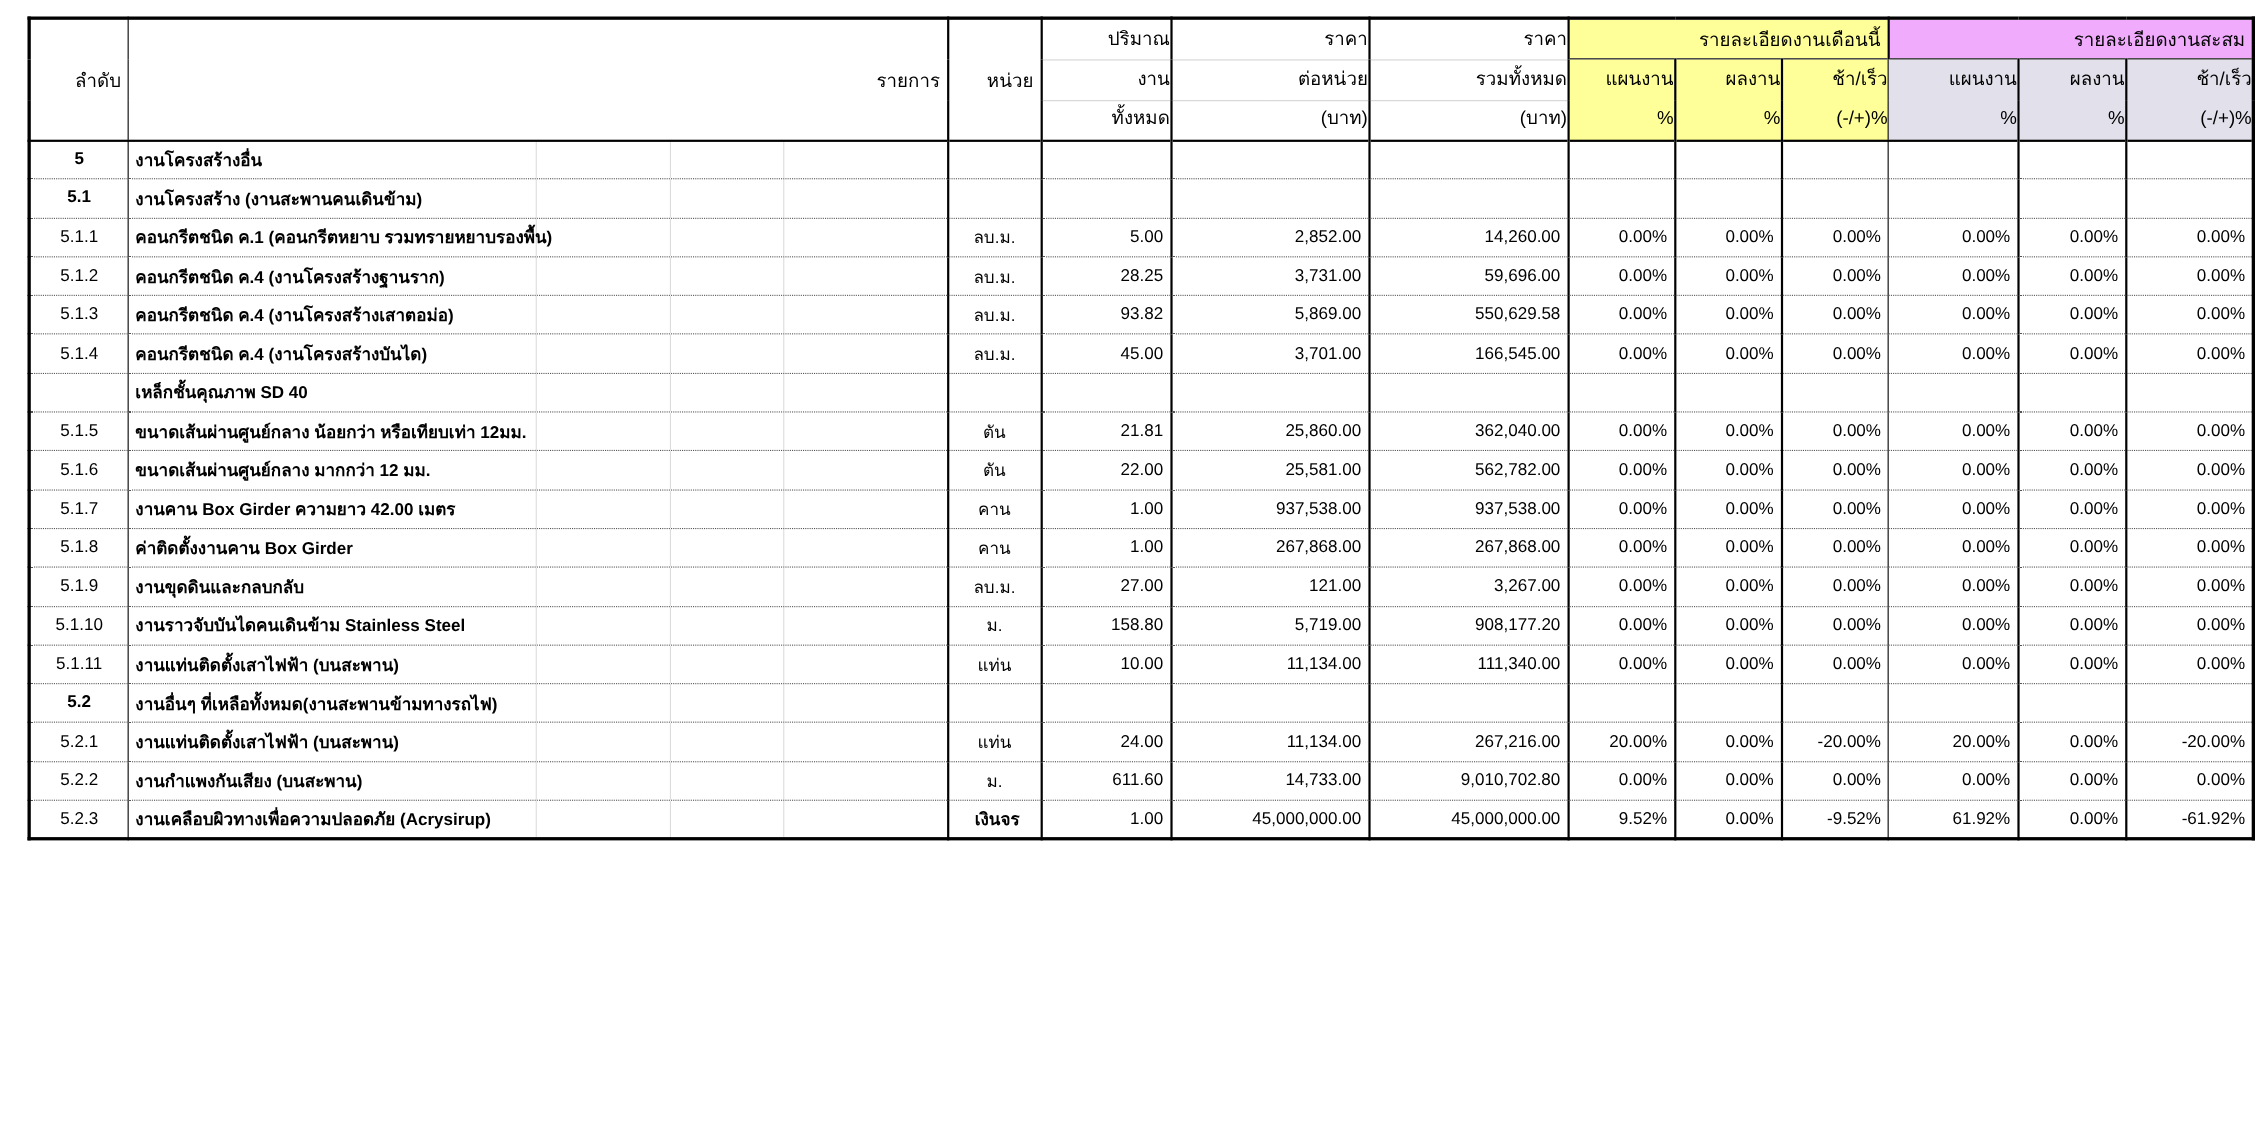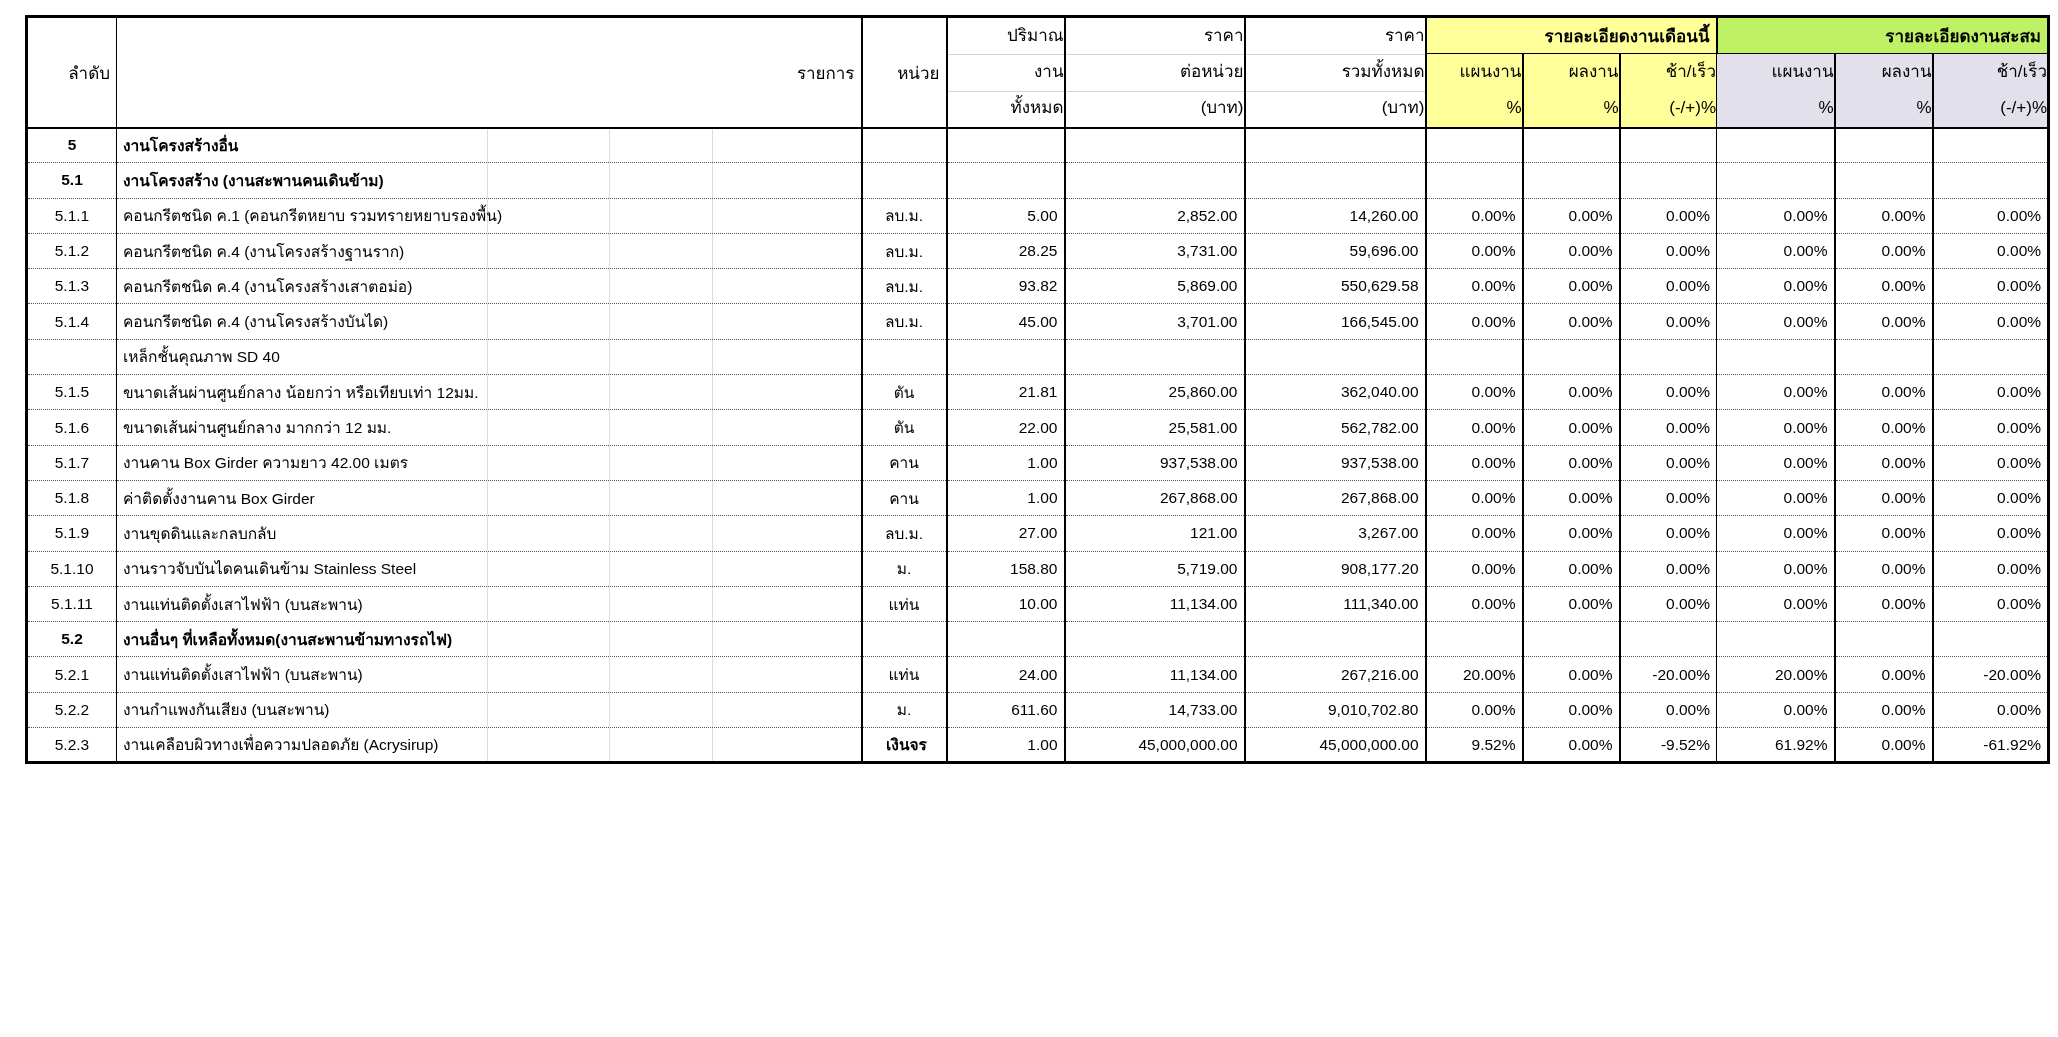--- a/index.html
+++ b/index.html
@@ -26,35 +26,35 @@
   thead th{font-size:17px;}
   thead tr.h{height:37px;}
   .multi{white-space:pre-line;line-height:36px;padding:0;}
   
   .hair3{
     background-image:linear-gradient(#d4d4d4,#d4d4d4),linear-gradient(#d4d4d4,#d4d4d4);
     background-size:100% 1px,100% 1px;
     background-position:0 36px,0 73px;
     background-repeat:no-repeat;
   }
-  .grp{font-weight:bold;border-bottom:1.5px solid #000;font-size:17px;}
+  .grp{font-weight:normal;border-bottom:1.5px solid #000;font-size:17px;}
   .sub{line-height:36px;}
   
   .bL1{border-left:1px solid #000;}
   .bL2{border-left:2px solid #000;}
   thead{border-bottom:2.5px solid #000;}
   tbody td{
     height:35.3px;
     font-size:15.5px;
     border-top:1px dotted #555;
   }
   tbody tr:first-child td{border-top:none;}
   td.al-c{text-align:center;}
   td.al-r{text-align:right;}
-  td.al-l{text-align:left;}
+  td.al-l{text-align:left;font-weight:bold;}
   td.desc{
     
     background-image:linear-gradient(#dcdcdc,#dcdcdc),linear-gradient(#dcdcdc,#dcdcdc),linear-gradient(#dcdcdc,#dcdcdc);
     background-size:1px 100%,1px 100%,1px 100%;
     background-position:370px 0,492px 0,595px 0;
     background-repeat:no-repeat;
   }
   tr.bold-row td{font-weight:bold;}
   td.unit-bold{font-weight:bold;padding-left:11px;}
   th{text-align:right;}
@@ -86,21 +86,21 @@
         <th rowspan="3" class="bL2 multi hair3">ปริมาณ
 งาน
 ทั้งหมด</th>
         <th rowspan="3" class="bL2 multi hair3">ราคา
 ต่อหน่วย
 (บาท)</th>
         <th rowspan="3" class="bL2 multi hair3">ราคา
 รวมทั้งหมด
 (บาท)</th>
         <th colspan="3" class="bL2 grp grp-month" style="background: rgb(255, 255, 153);">รายละเอียดงานเดือนนี้</th>
-        <th colspan="3" class="bL2 grp grp-cum" style="background: #bef264;">รายละเอียดงานสะสม</th>
+        <th colspan="3" class="bL2 grp grp-cum" style="background: #f0abfc;">รายละเอียดงานสะสม</th>
       </tr>
       <tr class="h">
         <th rowspan="2" class="bL2 multi sub bg-month" style="background: rgb(255, 255, 153);">แผนงาน
 %</th>
         <th rowspan="2" class="bL2 multi sub bg-month" style="background: rgb(255, 255, 153);">ผลงาน
 %</th>
         <th rowspan="2" class="bL2 multi sub bg-month" style="background: rgb(255, 255, 153);">ช้า/เร็ว
 (-/+)%</th>
         <th rowspan="2" class="bL1 multi sub bg-cum" style="background: rgb(226, 225, 235);">แผนงาน
 %</th>

